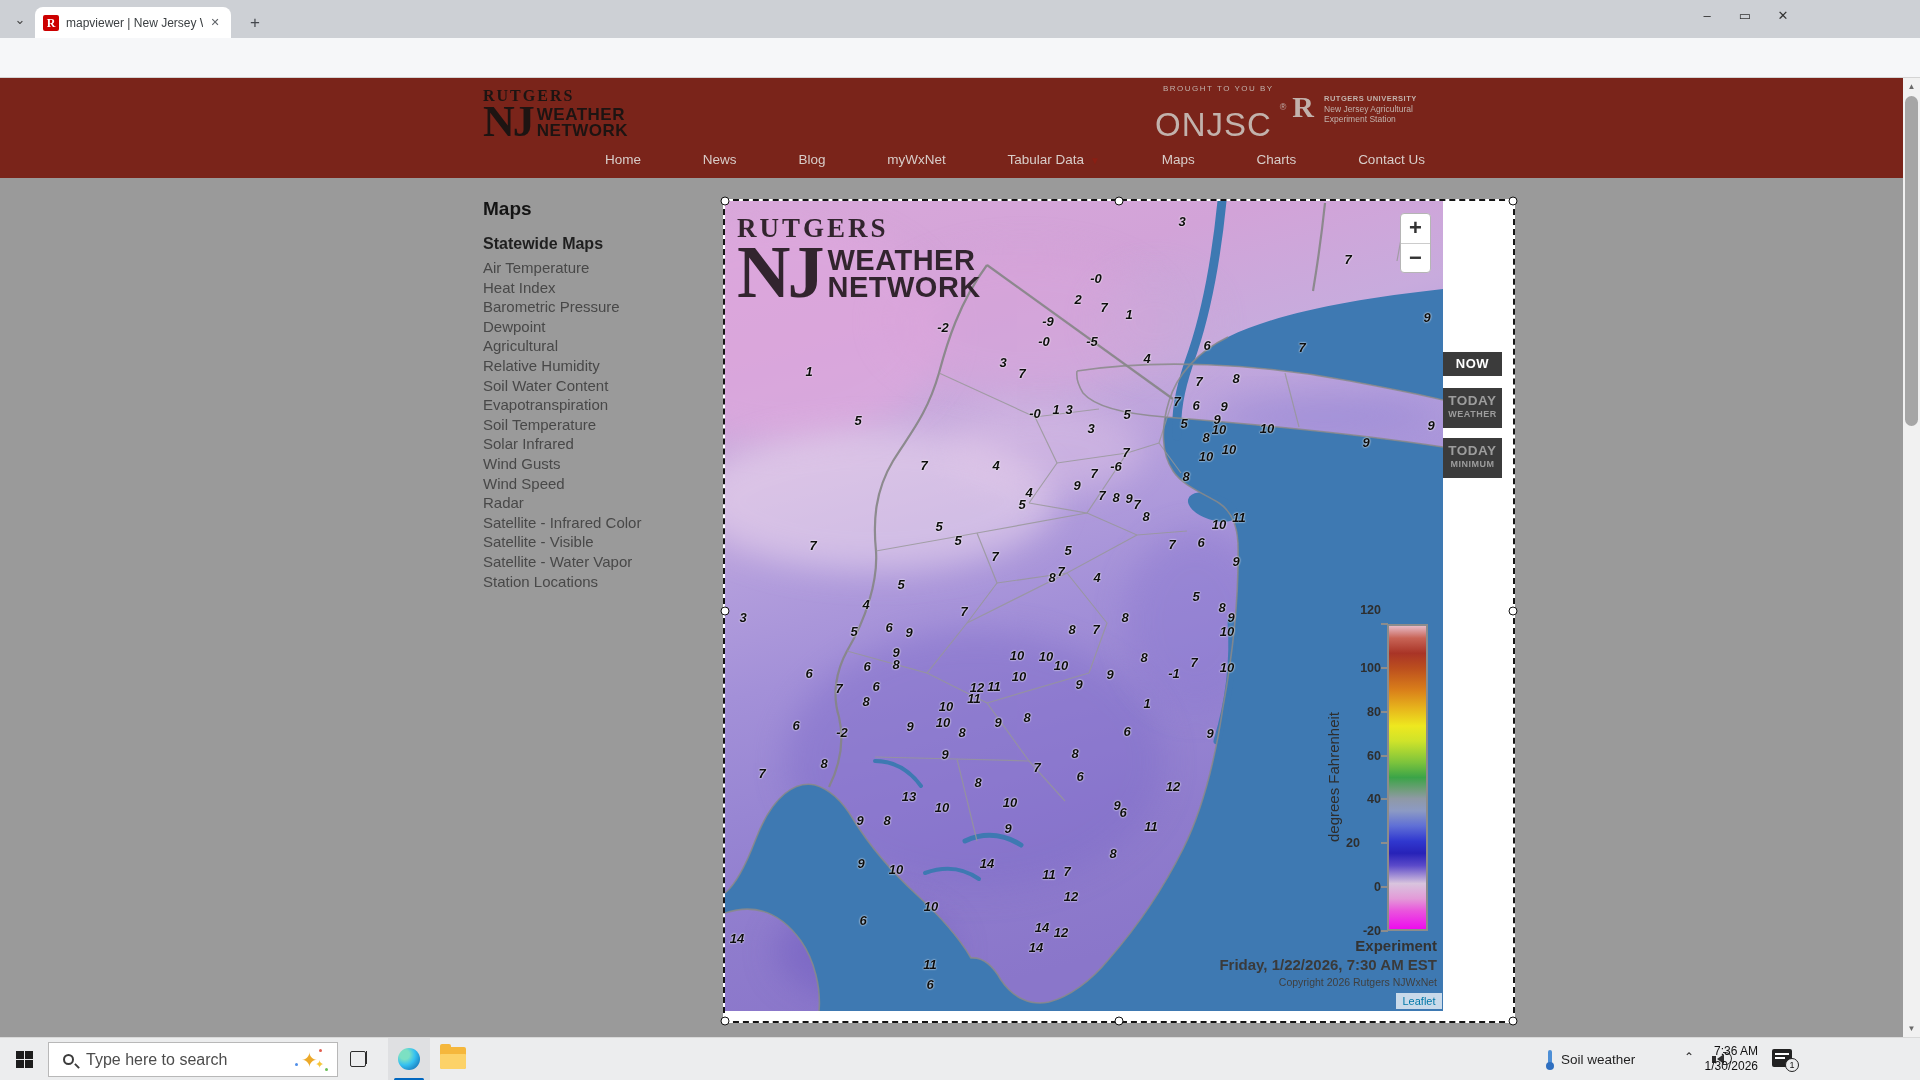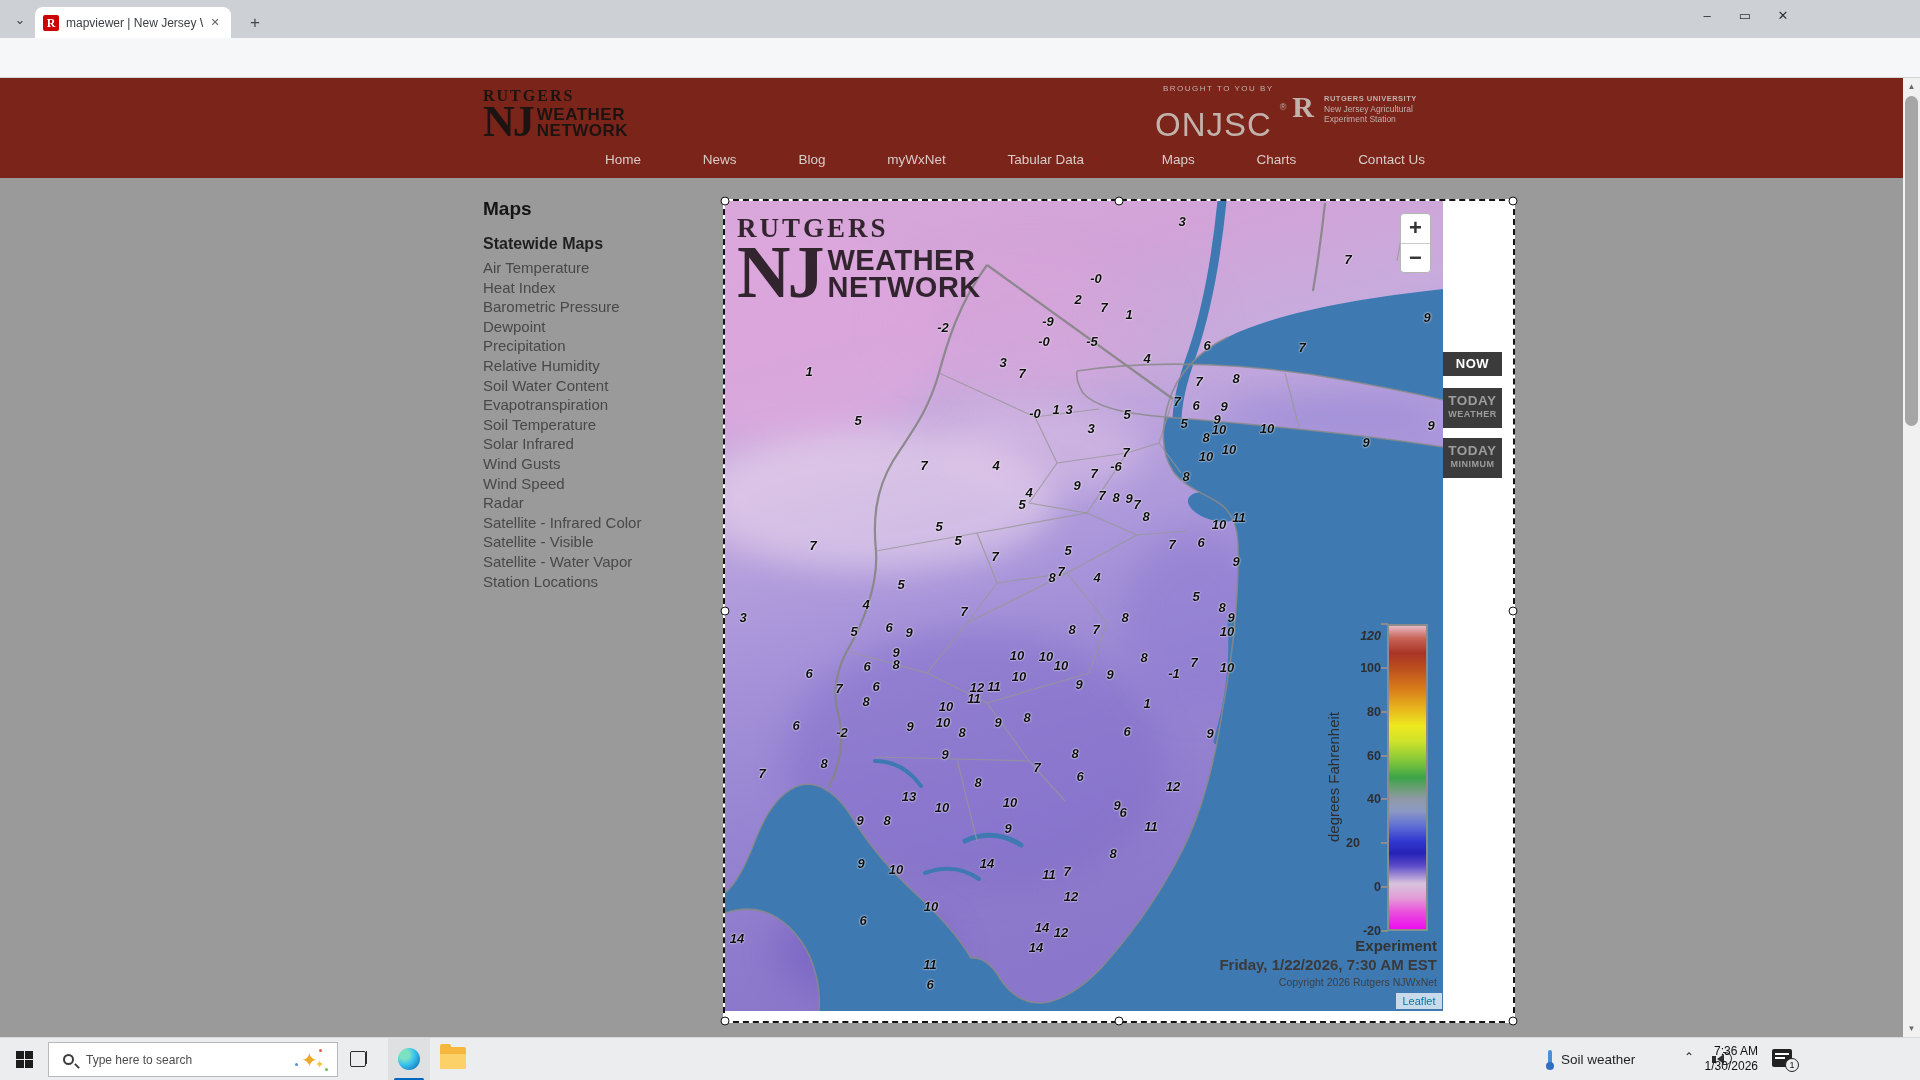--- a/index.html
+++ b/index.html
@@ -104,21 +104,21 @@
   .time-btn .l1b { color:#9d9d9d; font-weight:bold; font-size:13.5px; line-height:17px; margin-top:4px; letter-spacing:0.5px; }
   .time-btn .l2 { color:#9d9d9d; font-weight:bold; font-size:9px; letter-spacing:0.5px; }
 
   
   #taskbar { position:absolute; left:0; top:1037px; width:1920px; height:43px; background:#ecedee; border-top:1px solid #d9d9d9; }
   #win-start { position:absolute; left:16px; top:13px; width:17px; height:17px; display:grid; grid-template-columns:8px 8px; grid-gap:1px; }
   #win-start span { background:#1c1c1c; width:8px; height:8px; }
   #search-box { position:absolute; left:48px; top:4px; width:290px; height:35px; background:#fff; border:1px solid #b8b8b8; display:flex; align-items:center; }
   #search-mag { width:11px; height:11px; border:2px solid #3c3c3c; border-radius:50%; margin-left:14px; position:relative; }
   #search-mag:before { content:""; position:absolute; left:9px; top:9px; width:6px; height:2px; background:#3c3c3c; transform:rotate(45deg); }
-  #search-text { font-size:12px; color:#4c4c4c; margin-left:12px; flex:1; }
+  #search-text { font-size:16px; color:#4c4c4c; margin-left:12px; flex:1; }
   #copilot-spark { position:relative; width:34px; height:26px; margin-right:8px; }
   .spark { position:absolute; color:#f0b428; }
   .spark.big { font-size:20px; left:6px; top:1px; color:#eca929; }
   .spark.small { font-size:11px; left:20px; top:11px; color:#f6c63c; }
   .dot { position:absolute; width:3px; height:3px; border-radius:50%; }
   .dot.red { background:#e25d4e; left:24px; top:2px; }
   .dot.blue { background:#4f8ee8; left:0px; top:16px; }
   .dot.green { background:#6bbf59; left:30px; top:21px; }
   #taskview { position:absolute; left:350px; top:13px; width:16px; height:16px; border:1.6px solid #2d2d2d; border-radius:2px; }
   #taskview:before { content:""; position:absolute; left:12px; top:-1px; width:3px; height:13px; border-right:1.6px solid #2d2d2d; }
@@ -224,21 +224,21 @@
     </div>
 
     <div id="sidebar">
       <div id="sidebar-title">Maps</div>
       <div id="sidebar-section">Statewide Maps</div>
       <div id="sidebar-links">
           <div class="side-link">Air Temperature</div>
           <div class="side-link">Heat Index</div>
           <div class="side-link">Barometric Pressure</div>
           <div class="side-link">Dewpoint</div>
-          <div class="side-link">Precipitation</div>
+          <div class="side-link">Agricultural</div>
           <div class="side-link">Relative Humidity</div>
           <div class="side-link">Soil Water Content</div>
           <div class="side-link">Evapotranspiration</div>
           <div class="side-link">Soil Temperature</div>
           <div class="side-link">Solar Infrared</div>
           <div class="side-link">Wind Gusts</div>
           <div class="side-link">Wind Speed</div>
           <div class="side-link">Radar</div>
           <div class="side-link">Satellite - Infrared Color</div>
           <div class="side-link">Satellite - Visible</div>
@@ -483,21 +483,21 @@
           </div>
         </div>
 
         <div id="zoomctl">
           <div class="zoombtn">+</div>
           <div class="zoombtn">−</div>
         </div>
 
         <div id="colorbar"></div>
         <div id="cb-ticks">
-            <div class="cb-tick-label" style="top: 428px; font-style: italic;">120</div>
+            <div class="cb-tick-label" style="top: 402px;">120</div>
             <div class="cb-nub" style="top: 422px;"></div>
             <div class="cb-tick-label" style="top: 459.857px;">100</div>
             <div class="cb-nub" style="top: 465.857px;"></div>
             <div class="cb-tick-label" style="top: 503.714px;">80</div>
             <div class="cb-nub" style="top: 509.714px;"></div>
             <div class="cb-tick-label" style="top: 547.571px;">60</div>
             <div class="cb-nub" style="top: 553.571px;"></div>
             <div class="cb-tick-label" style="top: 591.429px;">40</div>
             <div class="cb-nub" style="top: 597.429px;"></div>
             <div class="cb-tick-label" style="top: 635.286px; text-align: center;">20</div>

